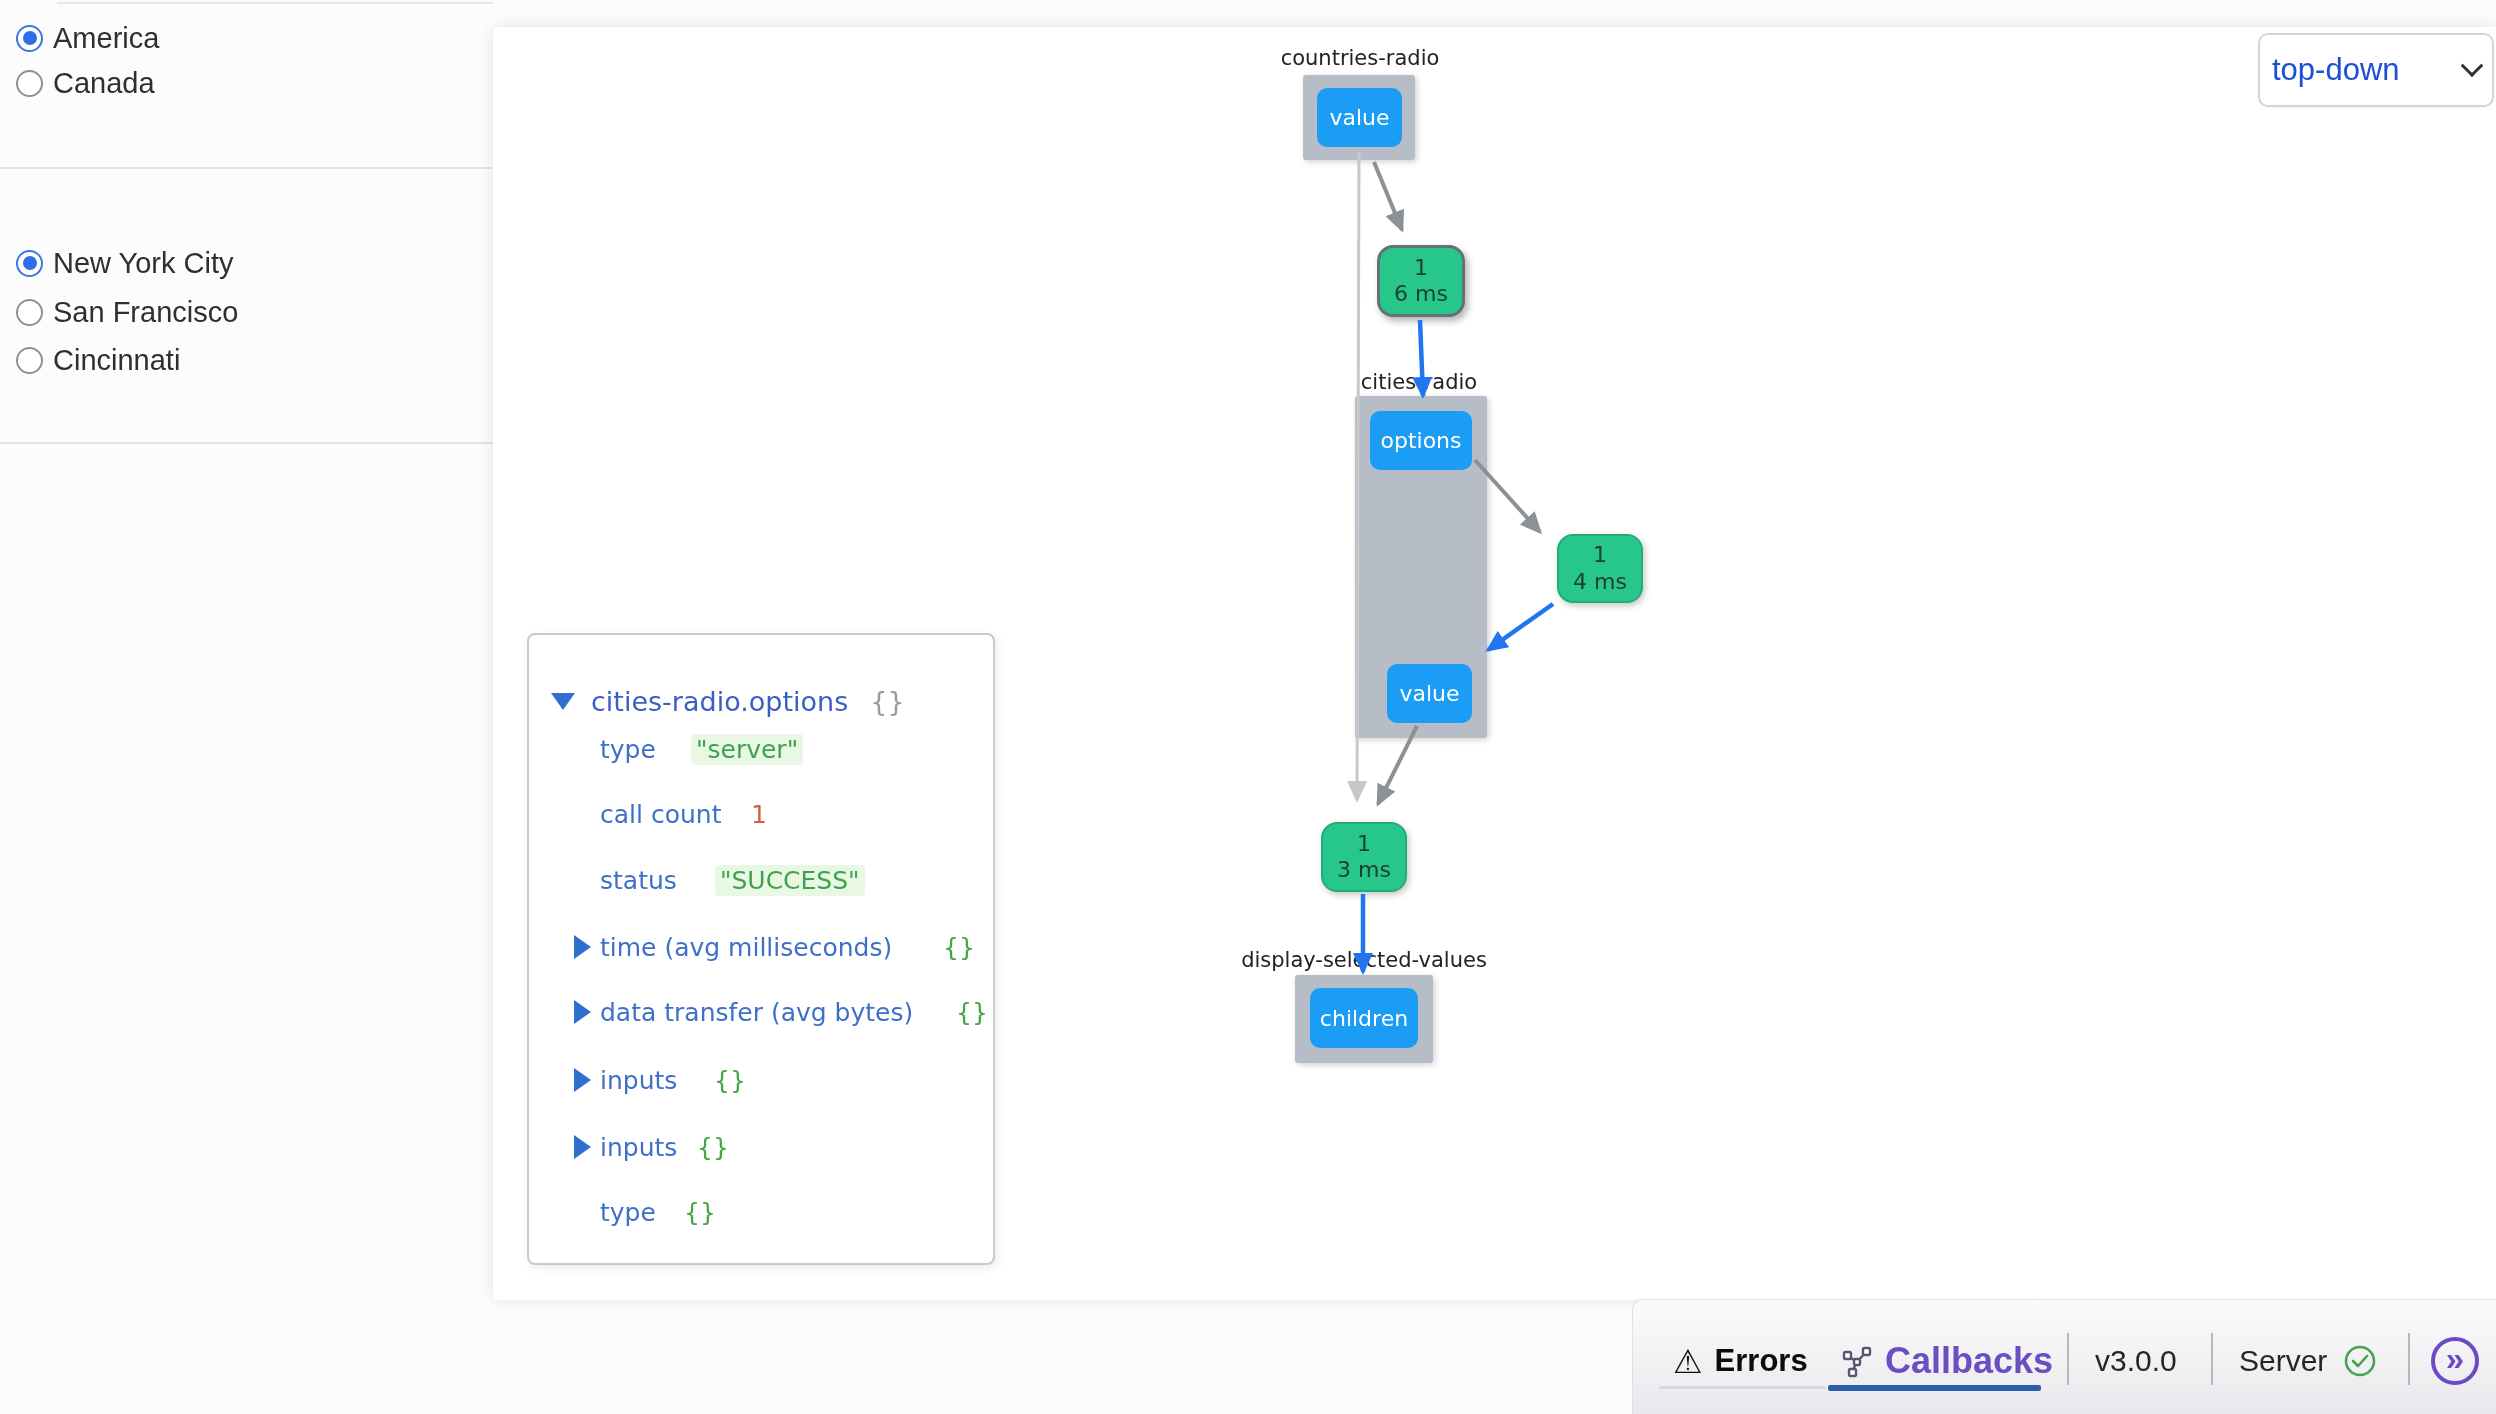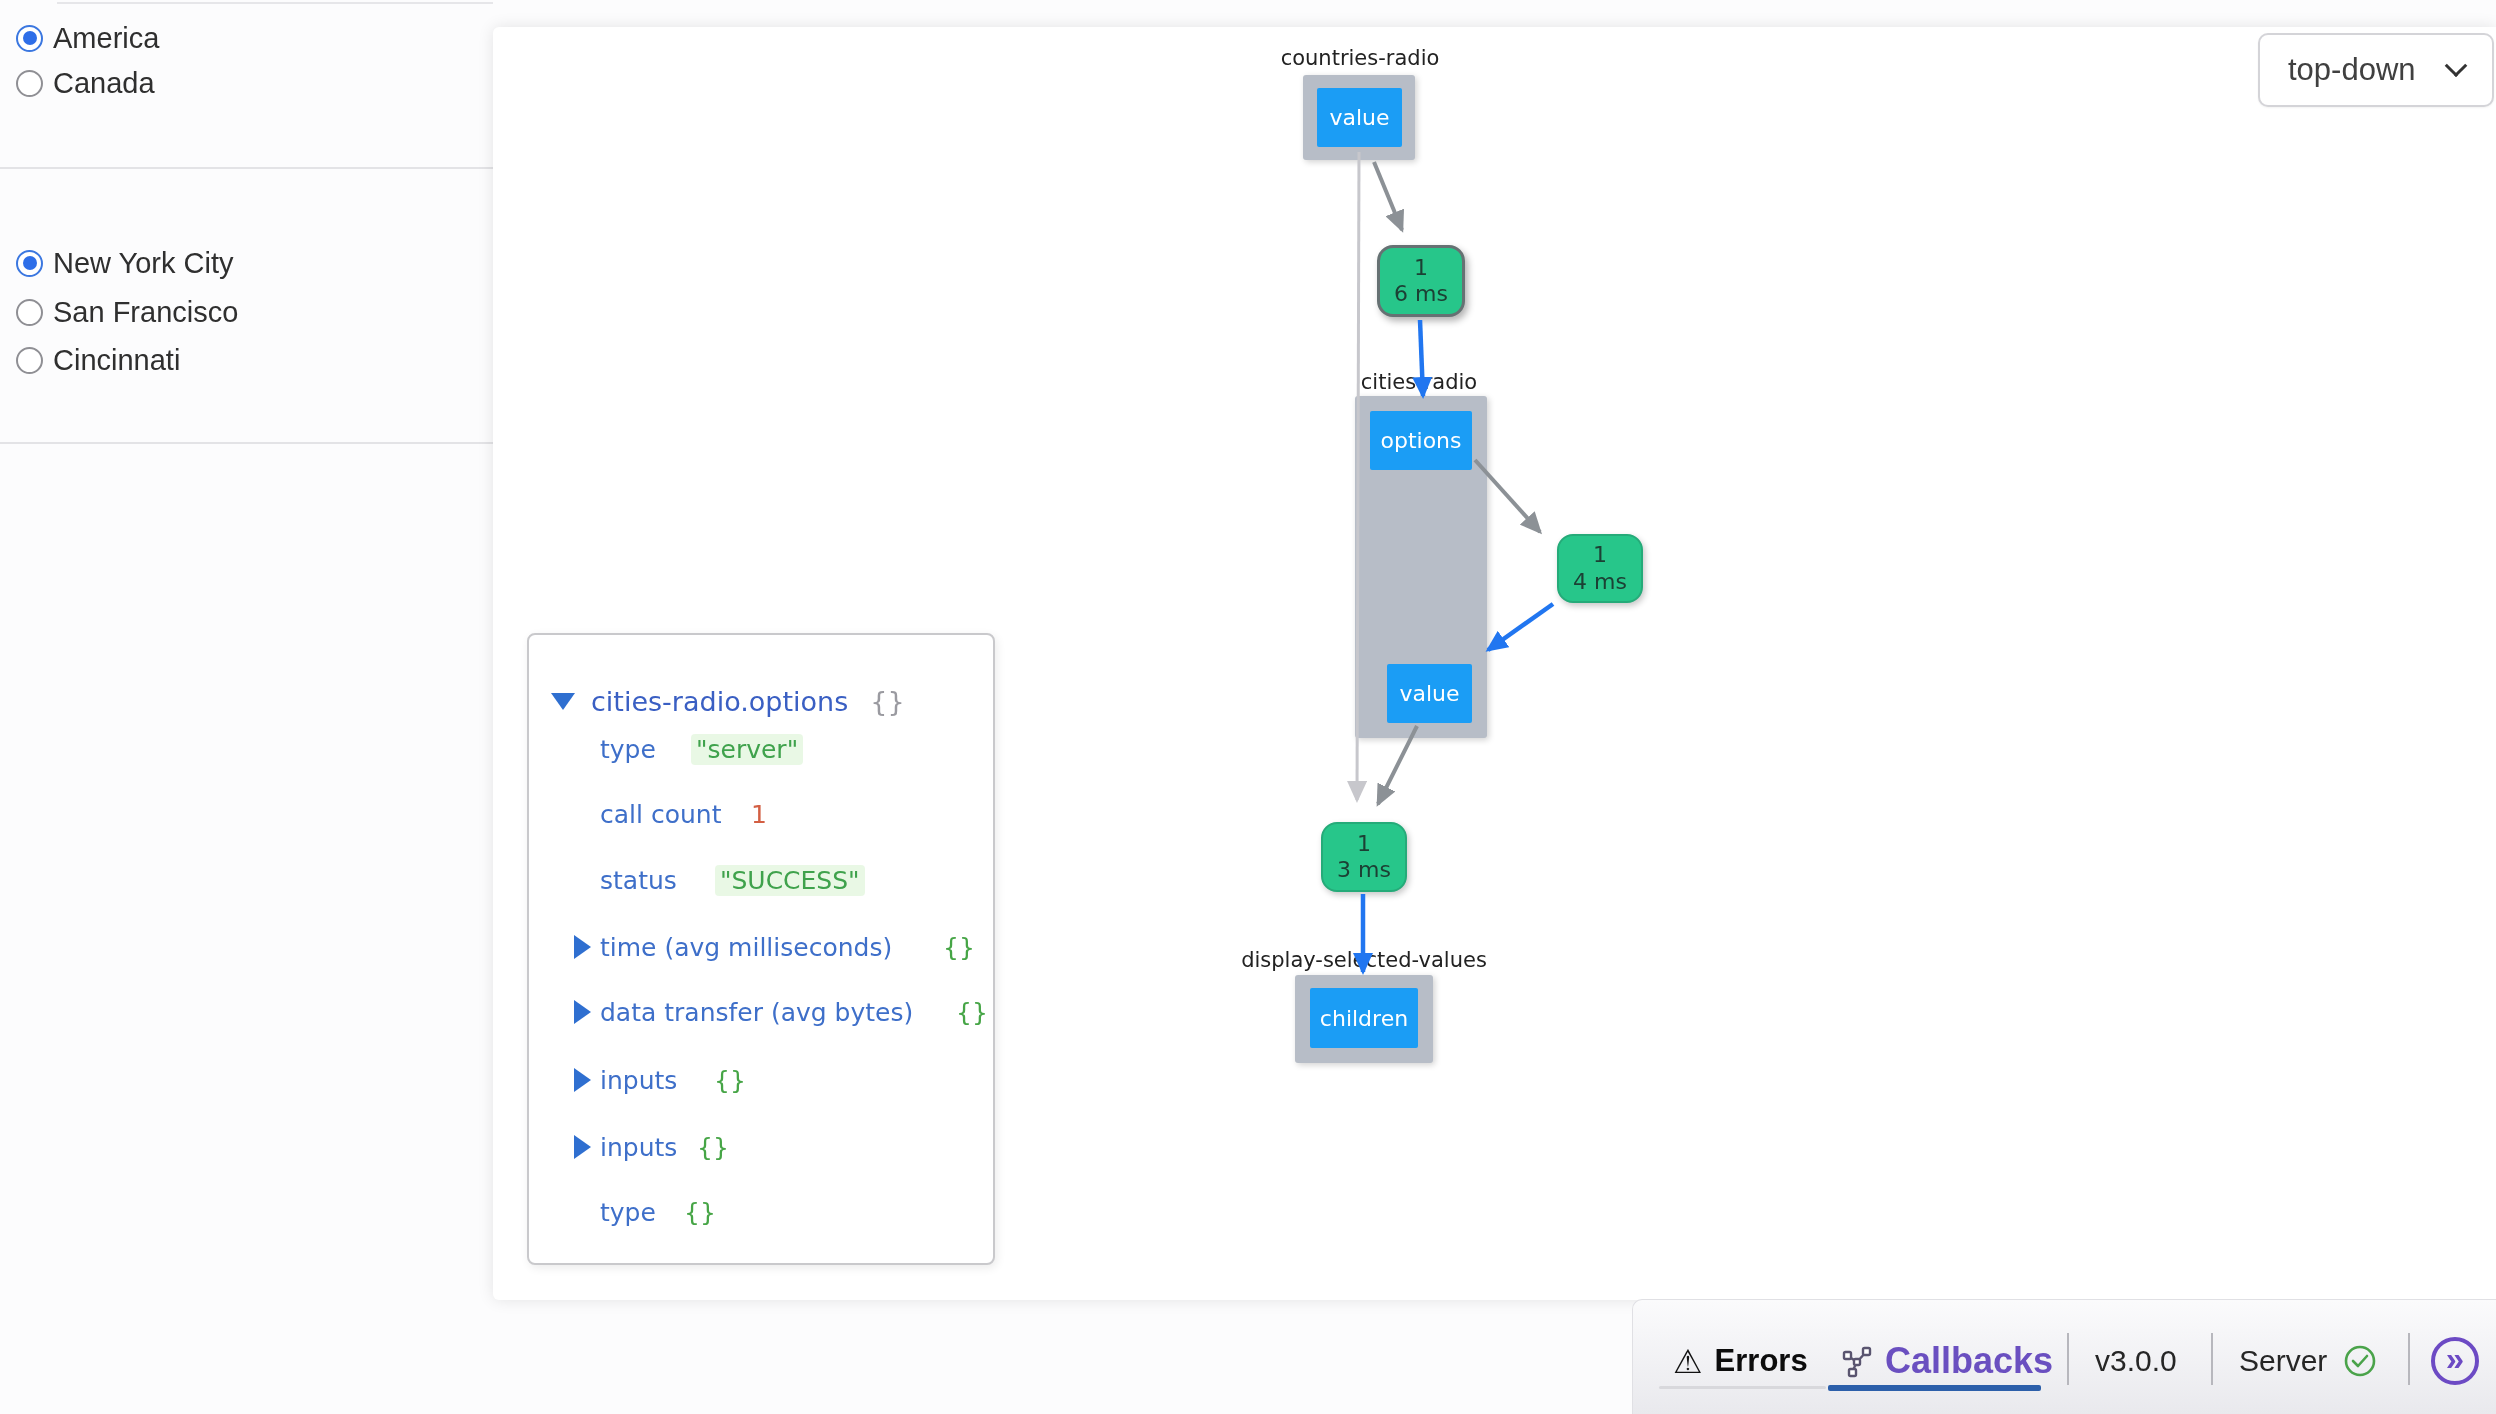--- a/index.html
+++ b/index.html
@@ -24,28 +24,28 @@
     position:absolute; left:493px; top:27px; width:2003px; height:1273px;
     background:#ffffff; border-top-left-radius:6px; border-bottom-left-radius:6px;
     box-shadow:0 0 16px rgba(0,0,0,0.10);
   }
 
   
   .layout-dd {
     position:absolute; left:2258px; top:33px; width:236px; height:74px;
     background:#fff; border:2px solid #d4d4d8; border-radius:10px;
     display:flex; align-items:center; justify-content:space-between;
-    padding:0 28px; font-size:31px; color:#404040; box-shadow:0 1px 2px rgba(0,0,0,0.05); cursor:pointer;
+    padding:0 12px; font-size:31px; color:#1d4ed8; box-shadow:0 1px 2px rgba(0,0,0,0.05); cursor:pointer;
   }
   .dd-chevron { width:16px; height:16px; border-right:3px solid #333; border-bottom:3px solid #333; transform:rotate(45deg) translate(-3px,-3px); }
 
   
   .g-label { position:absolute; font-family:"DejaVu Sans", sans-serif; font-size:21px; color:#222; text-align:center; }
   .g-cont { position:absolute; background:#b7bdc7; border-radius:3px; box-shadow:2px 2px 6px rgba(0,0,0,0.18); }
-  .g-prop { position:absolute; background:#1b9df5; border-radius:2px; display:flex; align-items:center; justify-content:center;
+  .g-prop { position:absolute; background:#1b9df5; border-radius:10px; display:flex; align-items:center; justify-content:center;
             color:#fff; font-family:"DejaVu Sans", sans-serif; font-size:22px; cursor:pointer; }
   .g-cb { position:absolute; background:#27c68a; border-radius:16px; display:flex; flex-direction:column; align-items:center; justify-content:center;
           font-family:"DejaVu Sans", sans-serif; font-size:22px; line-height:1.2; color:#1c4034; cursor:pointer; }
   .g-cb.sel { border:3px solid #667173; box-shadow:3px 4px 7px rgba(0,0,0,0.30); }
   .g-cb.soft { border:2px solid #25ab79; box-shadow:2px 3px 6px rgba(0,0,0,0.22); }
   .edges { position:absolute; left:0; top:0; pointer-events:none; }
 
   
   .detail {
     position:absolute; left:527px; top:633px; width:468px; height:632px;

